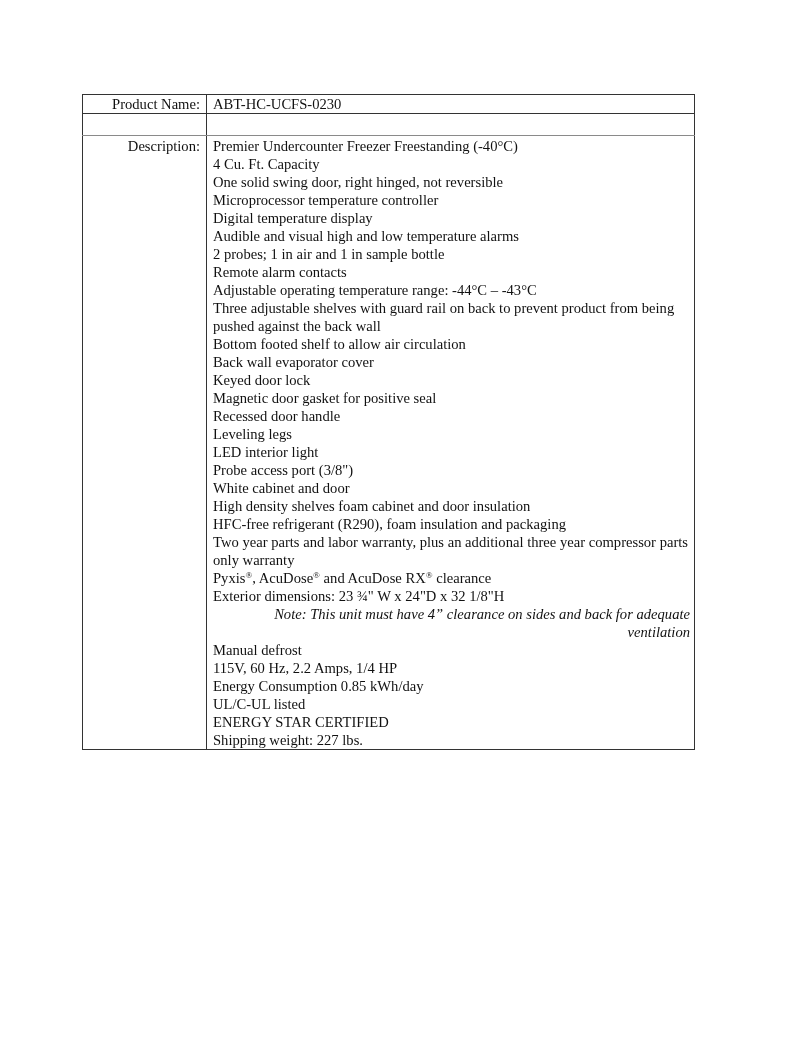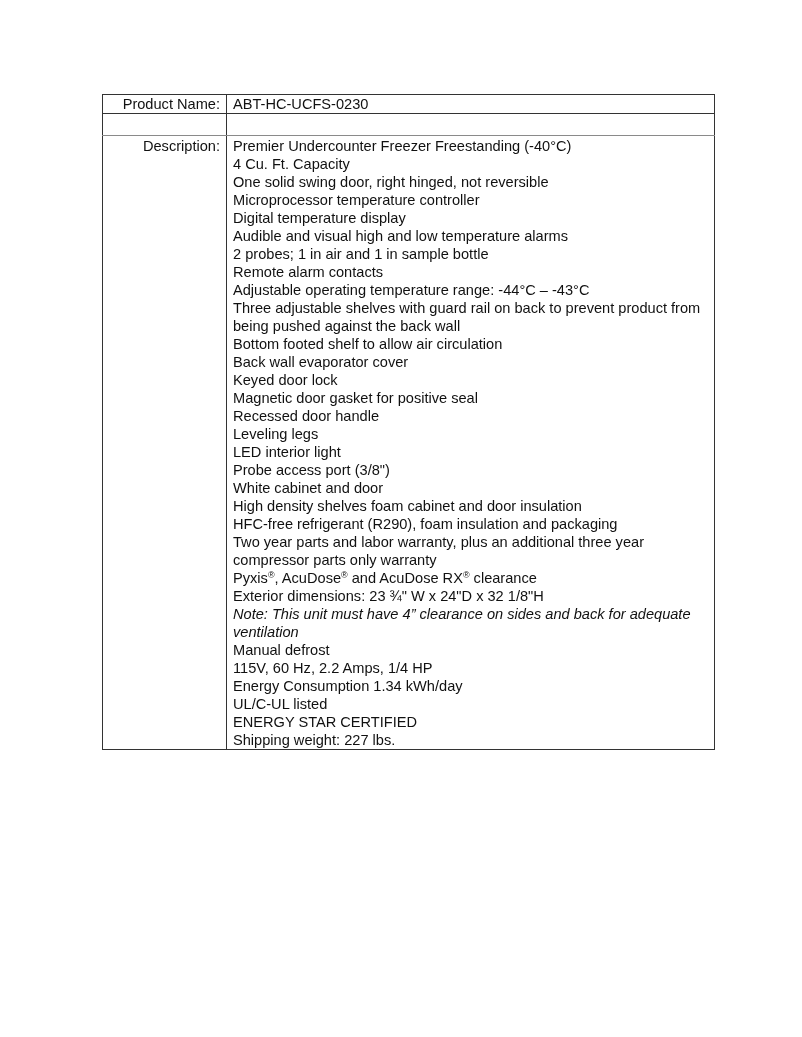--- a/index.html
+++ b/index.html
@@ -9,27 +9,28 @@
     }
     body {
       width: 802px;
       height: 1037px;
       position: relative;
       font-family: "Liberation Sans", sans-serif;
       color: #111111;
     }
     .spec-table {
       position: absolute;
-      left: 102px;
+      left: 82px;
       top: 94px;
       width: 612px;
       border-collapse: collapse;
       table-layout: fixed;
       font-size: 14.6px;
       line-height: 18px;
+      font-family: Liberation Serif, serif;
     }
     .spec-table td {
       border: 1px solid #333333;
       vertical-align: top;
       padding: 0;
     }
     .spec-table col.label-col { width: 124px; }
     .spec-table col.value-col { width: 488px; }
     .label-cell {
       text-align: right;
@@ -42,21 +43,21 @@
       padding-right: 4px !important;
     }
     .row-name td { height: 18px; }
     .row-empty td { height: 21px; border-bottom-color: #8a8a8a; }
     .row-desc td { padding-top: 1px; }
     .row-desc .label-cell { padding-top: 1px; }
     .desc-line {
       display: block;
       white-space: normal;
     }
-    .desc-line.italic { font-style: italic; }
+    .desc-line.italic { font-style: italic; text-align: right; }
     sup.reg {
       font-size: 9px;
       line-height: 0;
       vertical-align: 5px;
     }
   </style>
 </head>
 <body>
 
 <table class="spec-table">
@@ -96,20 +97,20 @@
       <span class="desc-line">Probe access port (3/8")</span>
       <span class="desc-line">White cabinet and door</span>
       <span class="desc-line">High density shelves foam cabinet and door insulation</span>
       <span class="desc-line">HFC-free refrigerant (R290), foam insulation and packaging</span>
       <span class="desc-line">Two year parts and labor warranty, plus an additional three year compressor parts only warranty</span>
       <span class="desc-line"><span>Pyxis</span><sup class="reg">®</sup><span>, </span><span>AcuDose</span><sup class="reg">®</sup><span> and </span><span>AcuDose RX</span><sup class="reg">®</sup><span> clearance</span></span>
       <span class="desc-line">Exterior dimensions:  23 ¾" W x 24"D x 32 1/8"H</span>
       <span class="desc-line italic">Note: This unit must have 4” clearance on sides and back for adequate ventilation</span>
       <span class="desc-line">Manual defrost</span>
       <span class="desc-line">115V, 60 Hz, 2.2 Amps, 1/4 HP</span>
-      <span class="desc-line">Energy Consumption 1.34 kWh/day</span>
+      <span class="desc-line">Energy Consumption 0.85 kWh/day</span>
       <span class="desc-line">UL/C-UL listed</span>
       <span class="desc-line">ENERGY STAR CERTIFIED</span>
       <span class="desc-line">Shipping weight:  227 lbs.</span>
     </td>
   </tr>
 </tbody>
   </table>
 
 </body></html>

